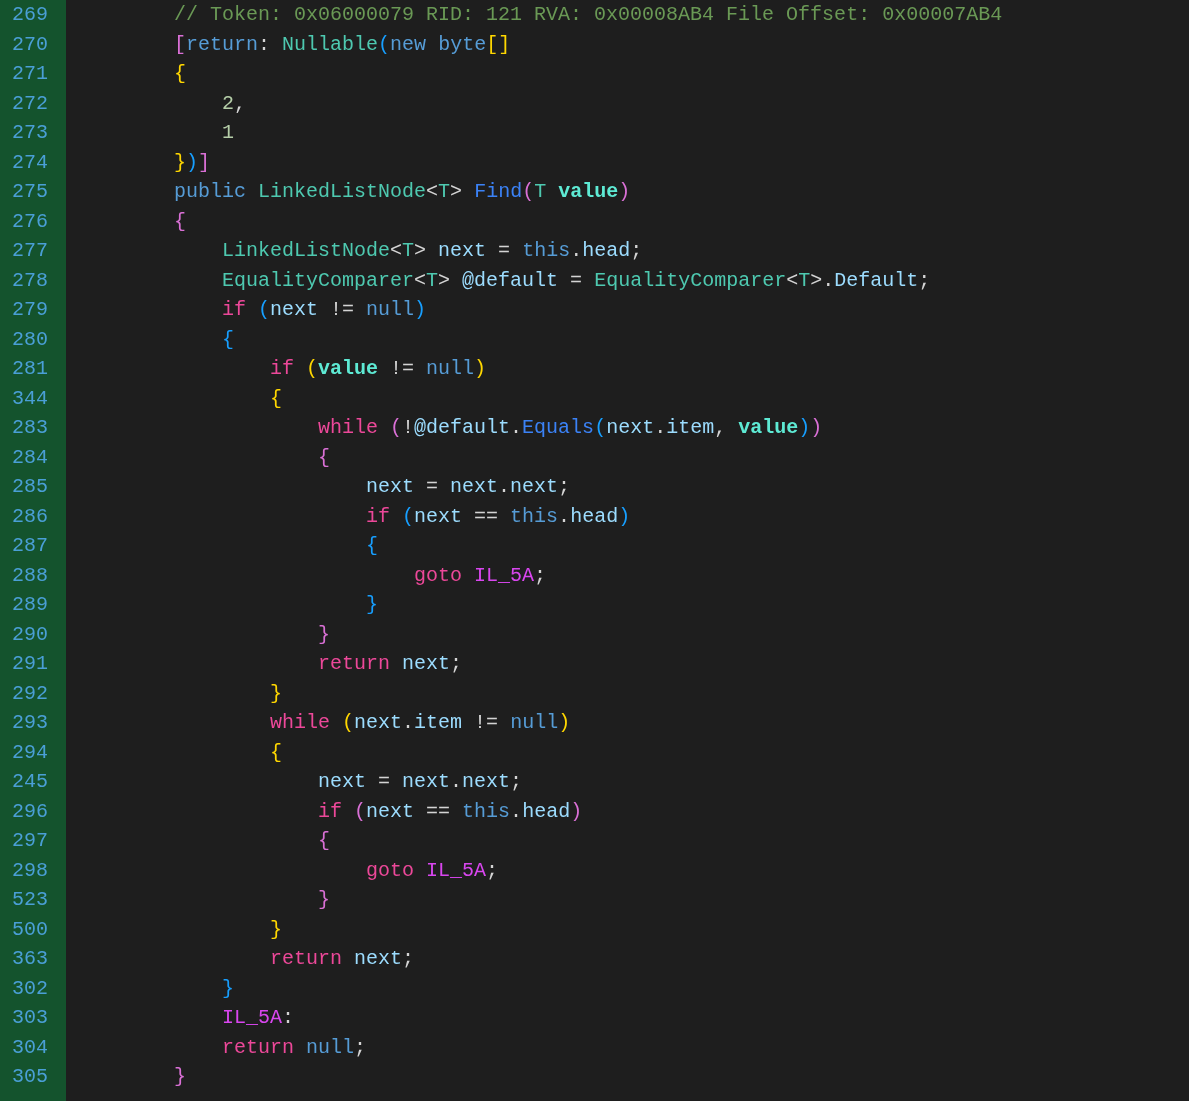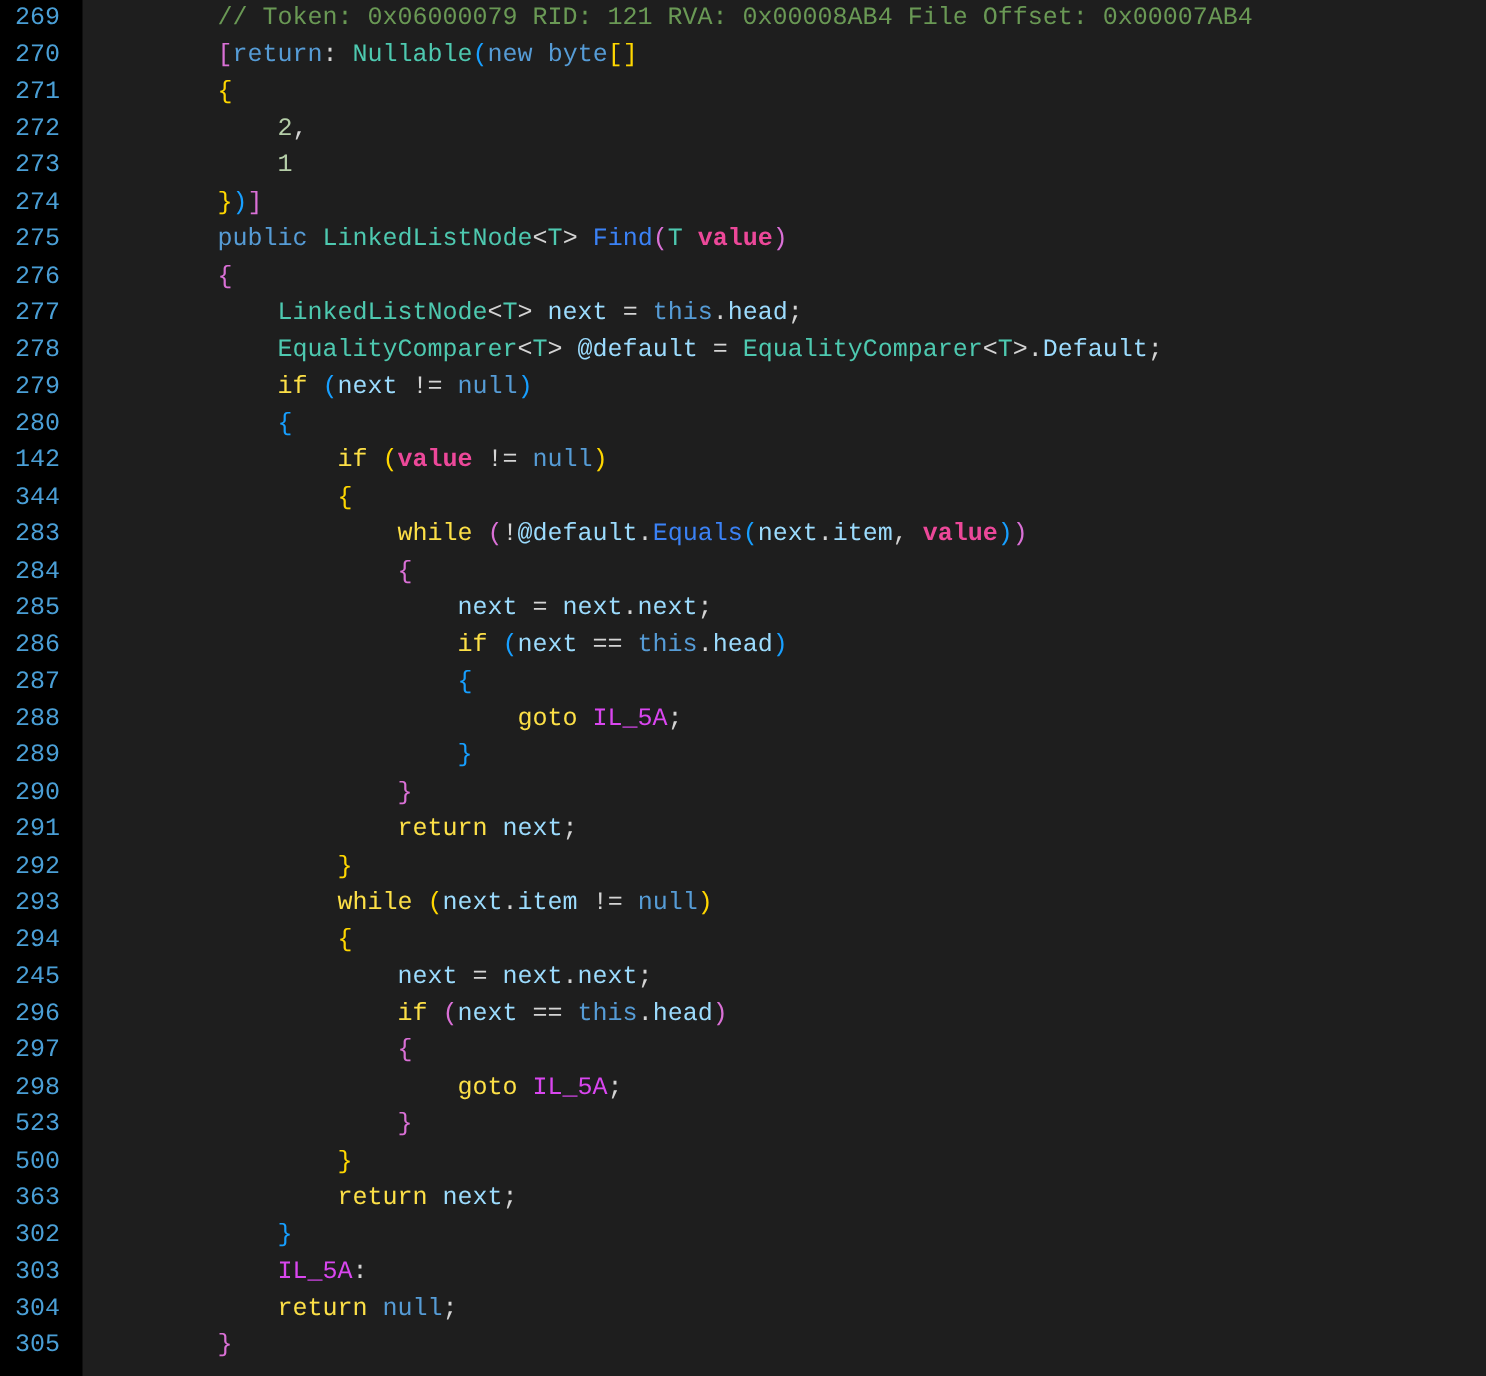--- a/index.html
+++ b/index.html
@@ -10,21 +10,21 @@
     line-height: 29.5px;
     overflow: hidden;
     width: 1189px;
     height: 1101px;
   }
   .editor {
     display: flex;
     height: 100%;
   }
   .gutter {
-    background: #000000;
+    background: #14532d;
     color: #4a9fd6;
     text-align: right;
     padding-right: 18px;
     padding-left: 12px;
     user-select: none;
     flex-shrink: 0;
   }
   .gutter .ln {
     display: block;
   }
@@ -36,25 +36,25 @@
   }
   .line {
     display: block;
     position: relative;
     padding-left: 100px;
   }
   .comment { color: #6a9955; }
   .keyword { color: #569cd6; }
   .type { color: #4ec9b0; }
   .method { color: #3b82f6; }
-  .param { color: #ec4899; font-weight: bold; }
+  .param { color: #5eead4; font-weight: bold; }
   .var { color: #9cdcfe; }
   .punct { color: #d4d4d4; }
   .num { color: #b5cea8; }
-  .ctrl { color: #fde047; }
+  .ctrl { color: #ec4899; }
   .paren-y { color: #ffd700; }
   .paren-p { color: #da70d6; }
   .paren-b { color: #179fff; }
   .brace-y { color: #ffd700; }
   .brace-p { color: #da70d6; }
   .brace-b { color: #179fff; }
   .brack-y { color: #ffd700; }
   .brack-p { color: #da70d6; }
   .dim { color: #d946ef; }
 </style>
@@ -68,21 +68,21 @@
       <span class="ln">271</span>
       <span class="ln">272</span>
       <span class="ln">273</span>
       <span class="ln">274</span>
       <span class="ln">275</span>
       <span class="ln">276</span>
       <span class="ln">277</span>
       <span class="ln">278</span>
       <span class="ln">279</span>
       <span class="ln">280</span>
-      <span class="ln">142</span>
+      <span class="ln">281</span>
       <span class="ln">344</span>
       <span class="ln">283</span>
       <span class="ln">284</span>
       <span class="ln">285</span>
       <span class="ln">286</span>
       <span class="ln">287</span>
       <span class="ln">288</span>
       <span class="ln">289</span>
       <span class="ln">290</span>
       <span class="ln">291</span>

